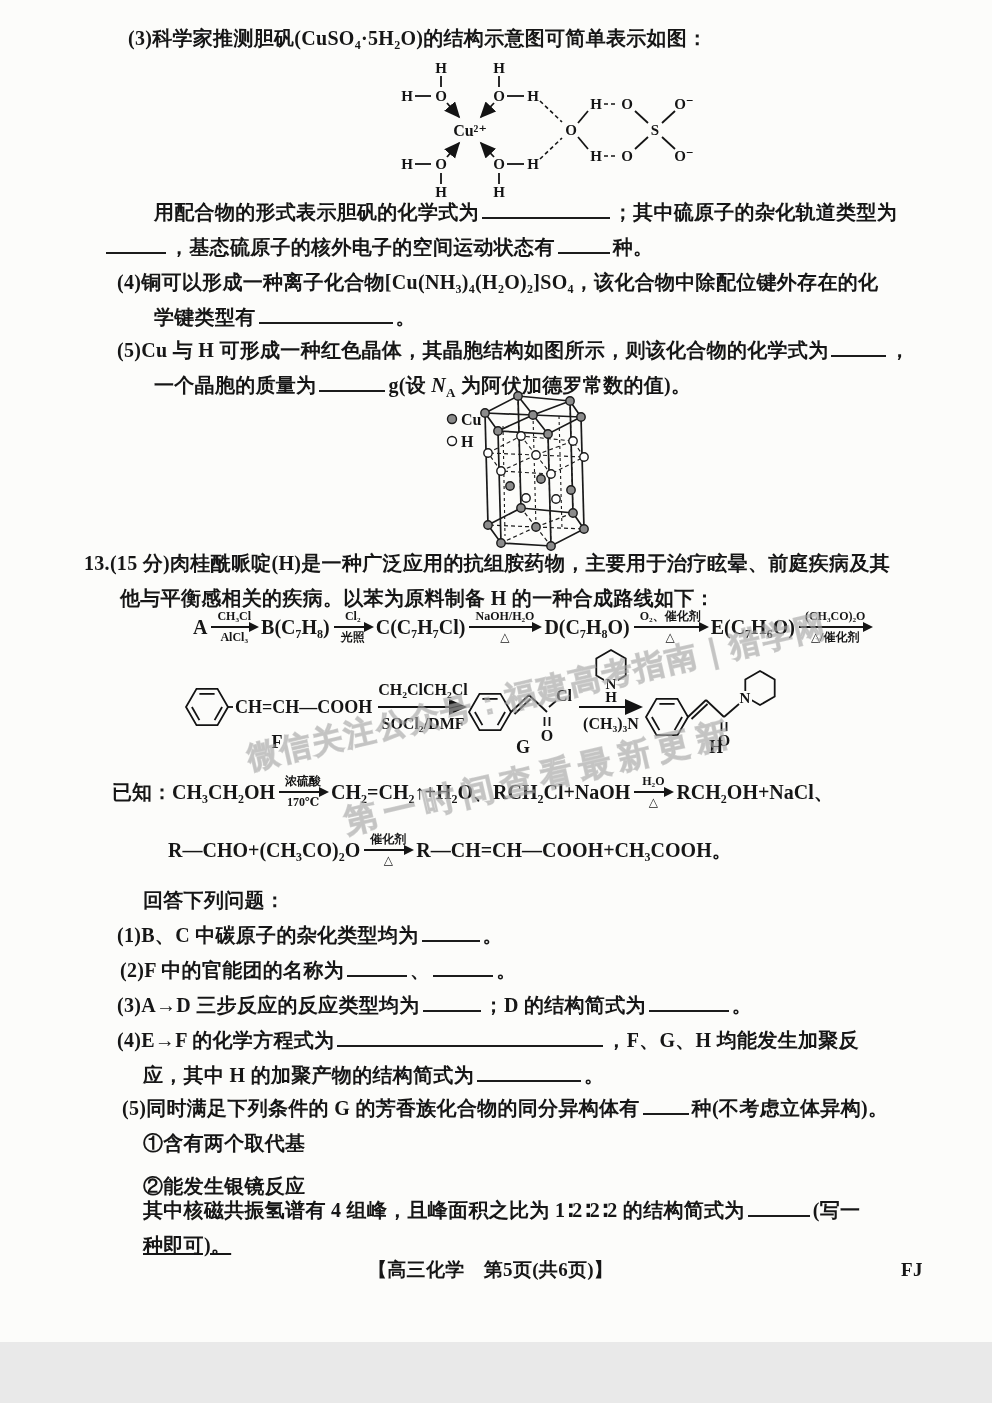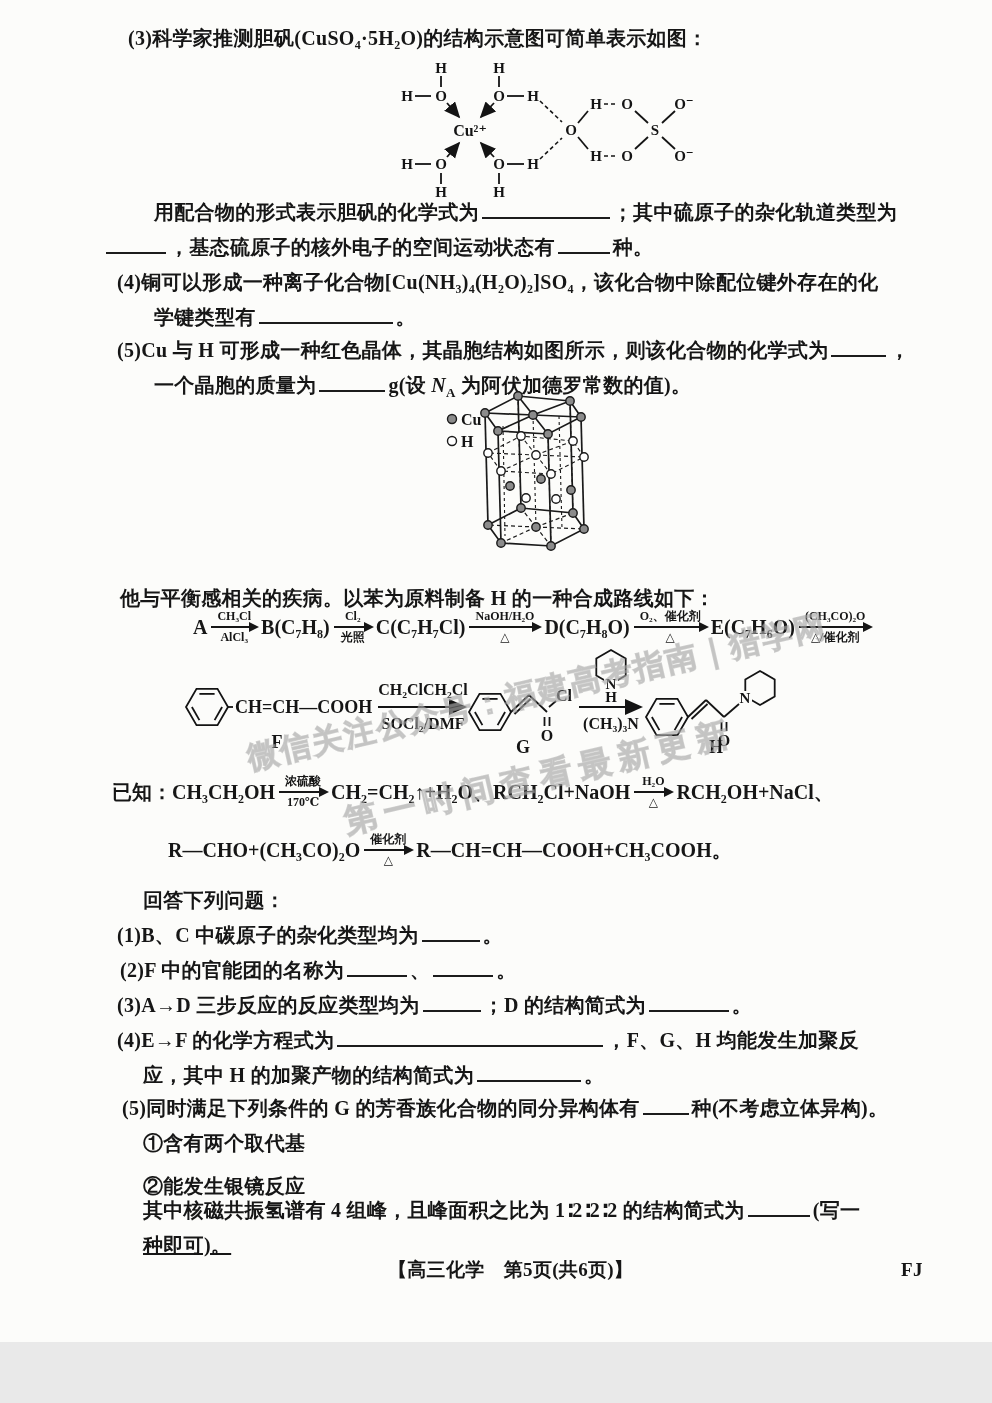--- a/index.html
+++ b/index.html
@@ -267,20 +267,21 @@
       <circle cx="50" cy="139" r="4.2"></circle>
         <circle cx="83" cy="122" r="4.2"></circle>
         <circle cx="135" cy="127" r="4.2"></circle>
       <circle cx="146" cy="143" r="4.2"></circle>
         <circle cx="113" cy="160" r="4.2"></circle>
         <circle cx="63" cy="157" r="4.2"></circle>
       <circle cx="98" cy="141" r="4.2"></circle>
     </g>
   </svg>
 
+  <div class="line" style="left:84px;top:549px;">13.(15 分)肉桂酰哌啶(H)是一种广泛应用的抗组胺药物，主要用于治疗眩晕、前庭疾病及其</div>
   <div class="line" style="left:120px;top:584px;">他与平衡感相关的疾病。以苯为原料制备 H 的一种合成路线如下：</div>
 
   <div class="eqrow" style="left:193px;top:610px;">
     <span>A</span>
     <span class="rxn">
       <span class="rxn-top">CH₃Cl</span>
       <span class="rxn-line"></span>
       <span class="rxn-bot">AlCl₃</span>
     </span>
     <span>B(C₇H₈)</span>
@@ -417,16 +418,16 @@
   <div class="line" style="left:143px;top:1129px;">①含有两个取代基</div>
   <div class="line" style="left:143px;top:1164px;margin-top:8px;">②能发生银镜反应</div>
   <div class="line" style="left:143px;top:1196px;">
     <span>其中核磁共振氢谱有 4 组峰，且峰面积之比为 1∶2∶2∶2 的结构简式为</span><span class="blank" style="width:62px;"></span><span>(写一</span>
   </div>
   <div class="line" style="left:143px;top:1231px;text-decoration:underline;">种即可)。</div>
 
   <div class="wm" id="wm1">微信关注公众号：福建高考指南｜猎学网</div>
   <div class="wm" id="wm2">第一时间查看最新更新</div>
 
-  <div class="line footer" style="left:388px;top:1256px;">【高三化学　第5页(共6页)】</div>
+  <div class="line footer" style="left:368px;top:1256px;">【高三化学　第5页(共6页)】</div>
   <div class="line footer" style="left:901px;top:1256px;">FJ</div>
 
 </div>
 
 </body></html>

